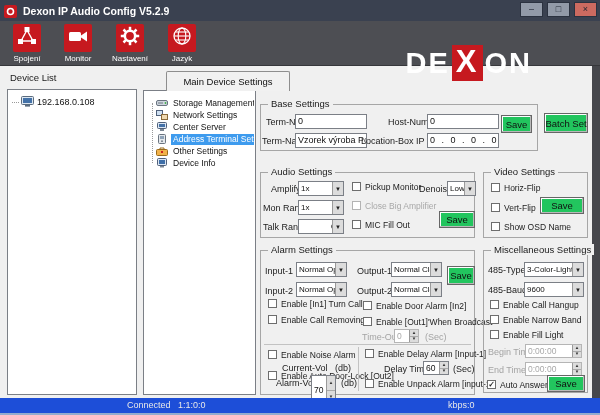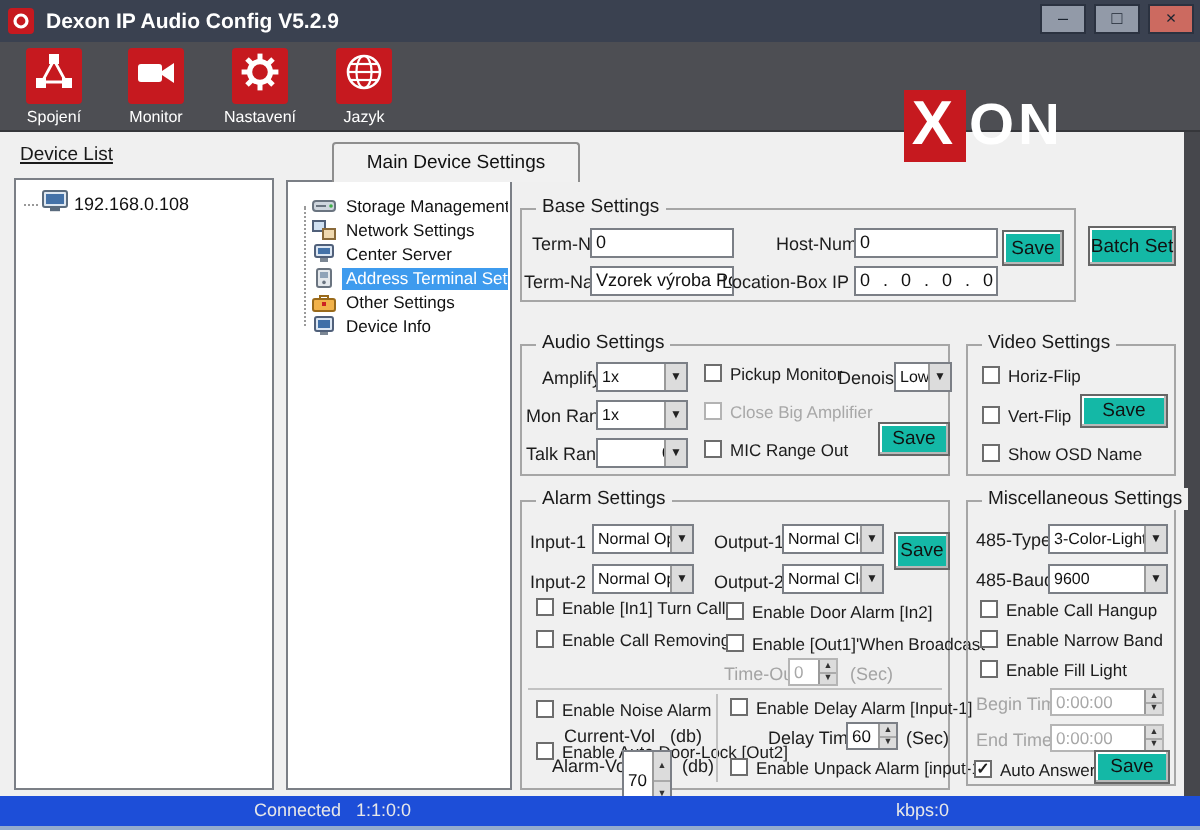--- a/index.html
+++ b/index.html
@@ -23,21 +23,21 @@
   .tool .sq{width:28px;height:28px;margin:0 auto;background:#c6191f;border-radius:2px;display:flex;align-items:center;justify-content:center;}
   .tool .tl{margin-top:2px;font-size:8px;color:#fff;white-space:nowrap;}
   .logo{position:absolute;right:68px;top:23px;height:38px;display:flex;align-items:center;color:#fff;font-weight:bold;font-size:29px;letter-spacing:2px;}
   .logo .x{background:#c6191f;padding:4px 4px 6px 4px;margin:0 2px;line-height:26px;font-size:31px;}
   
   .right-band{position:absolute;left:592px;top:66px;width:8px;height:332px;background:#46474c;}
   .statusbar{position:absolute;left:0;top:398px;width:600px;height:15px;background:#1d4ed8;}
   .statusbar .st{position:absolute;top:2px;font-size:9px;color:#e8e8e8;white-space:pre;}
   .bottom-strip{position:absolute;left:0;top:413px;width:600px;height:2px;background:#93abce;}
   
-  .panel-label{position:absolute;font-size:9.5px;color:#1a1a1a;white-space:nowrap;text-decoration:underline;}
+  .panel-label{position:absolute;font-size:9.5px;color:#1a1a1a;white-space:nowrap;}
   .whitebox{position:absolute;background:#fff;border:1px solid #7b7f86;overflow:hidden;}
   .tab{position:absolute;left:166px;top:71px;width:124px;height:20px;background:#f1f1f1;
        border:1px solid #8e8e8e;border-bottom:none;border-radius:2px 2px 0 0;
        font-size:9.5px;color:#111;display:flex;align-items:center;justify-content:center;cursor:pointer;z-index:3;}
   
   .tree-guide{position:absolute;left:8px;top:12px;height:60px;border-left:1px dotted #9a9a9a;}
   .tree-row{position:absolute;left:2px;right:1px;height:12px;display:flex;align-items:center;overflow:hidden;cursor:pointer;}
   .tree-ico{flex:0 0 13px;margin-left:10px;margin-right:2px;display:flex;align-items:center;}
   .tree-txt{font-size:8.5px;color:#111;white-space:nowrap;padding:0 2px;line-height:11px;}
   .tree-row.sel .tree-txt{background:#3e9bee;color:#fff;}
@@ -45,21 +45,21 @@
   .dev-dash{width:7px;border-top:1px dotted #999;margin-right:2px;}
   .dev-txt{font-size:9px;color:#111;margin-left:3px;white-space:nowrap;}
   
   .group{position:absolute;border:1px solid #a6a6a6;}
   .gtitle{position:absolute;top:-7px;left:7px;background:#f0f0f0;padding:0 3px;font-size:9.5px;color:#1a1a1a;white-space:nowrap;}
   .lbl{position:absolute;font-size:9px;color:#1c1c1c;white-space:nowrap;}
   .lbl.dis{color:#a4a4a4;}
   .tbox{position:absolute;background:#fff;border:1px solid #7b7f86;font-size:9px;color:#111;
         padding:1px 2px;overflow:hidden;white-space:nowrap;line-height:11px;}
   .tbox.ip{text-align:center;letter-spacing:2px;}
-  .btn{position:absolute;background:#14b8a6;border:1px solid #666;box-shadow:inset -1px -1px 0 #b9b9b9, inset 1px 1px 0 #fff;
+  .btn{position:absolute;background:#22c55e;border:1px solid #666;box-shadow:inset -1px -1px 0 #b9b9b9, inset 1px 1px 0 #fff;
        font-size:9.5px;color:#111;display:flex;align-items:center;justify-content:center;cursor:pointer;white-space:nowrap;}
   .dd{position:absolute;background:#fff;border:1px solid #7b7f86;font-size:8px;color:#111;
       display:flex;align-items:center;padding-left:2px;overflow:hidden;white-space:nowrap;cursor:pointer;}
   .dd .arrow{position:absolute;right:0;top:0;bottom:0;width:11px;background:#dcdcdc;border-left:1px solid #9a9a9a;
              display:flex;align-items:center;justify-content:center;font-size:6px;color:#222;}
   .spin{position:absolute;background:#fff;border:1px solid #7b7f86;font-size:8.5px;color:#111;
         display:flex;align-items:center;padding-left:2px;white-space:nowrap;cursor:pointer;}
   .spin .updn{position:absolute;right:0;top:0;bottom:0;width:9px;border-left:1px solid #9a9a9a;display:flex;flex-direction:column;}
   .spin .updn i{flex:1;background:#dcdcdc;font-style:normal;font-size:4.5px;color:#333;display:flex;align-items:center;justify-content:center;line-height:1;}
   .spin .updn i:first-child{border-bottom:1px solid #aaa;}
@@ -145,20 +145,21 @@
               <ellipse cx="10" cy="10" rx="3.8" ry="8" fill="none" stroke="#fff" stroke-width="1.1"></ellipse>
               <line x1="2.2" y1="10" x2="17.8" y2="10" stroke="#fff" stroke-width="1.1"></line>
               <line x1="3.4" y1="6" x2="16.6" y2="6" stroke="#fff" stroke-width="1.1"></line>
               <line x1="3.4" y1="14" x2="16.6" y2="14" stroke="#fff" stroke-width="1.1"></line>
             </svg>
       </span>
         </div>
       <div class="tl">Jazyk</div>
     </div>
     <div class="logo">
+      <span>DE</span>
         <span class="x">X</span>
         <span>ON</span>
     </div>
   </div>
 
   <div class="right-band"></div>
 
   <div class="panel-label" style="left:10px;top:72px;">Device List</div>
   <div class="whitebox" style="left:7px;top:89px;width:130px;height:306px;">
     <div class="dev-row">
@@ -275,21 +276,21 @@
   <div class="cb" style="left:352px;top:182px;">
     <span class="box"></span>
       <span>Pickup Monitor</span>
   </div>
   <div class="cb dis" style="left:352px;top:201px;">
     <span class="box"></span>
       <span>Close Big Amplifier</span>
   </div>
   <div class="cb" style="left:352px;top:220px;">
     <span class="box"></span>
-      <span>MIC Range Out</span>
+      <span>MIC Fill Out</span>
   </div>
   <div class="lbl" style="left:419px;top:184px;">Denoise</div>
   <div class="dd" style="left:447px;top:181px;width:29px;height:15px;">
     <span>Low</span>
     <span class="arrow">▼</span>
   </div>
   <div class="btn" style="left:439px;top:211px;width:36px;height:17px;">Save</div>
 
   <div class="group" style="left:483px;top:172px;width:105px;height:66px;">
     <div class="gtitle">Video Settings</div>

